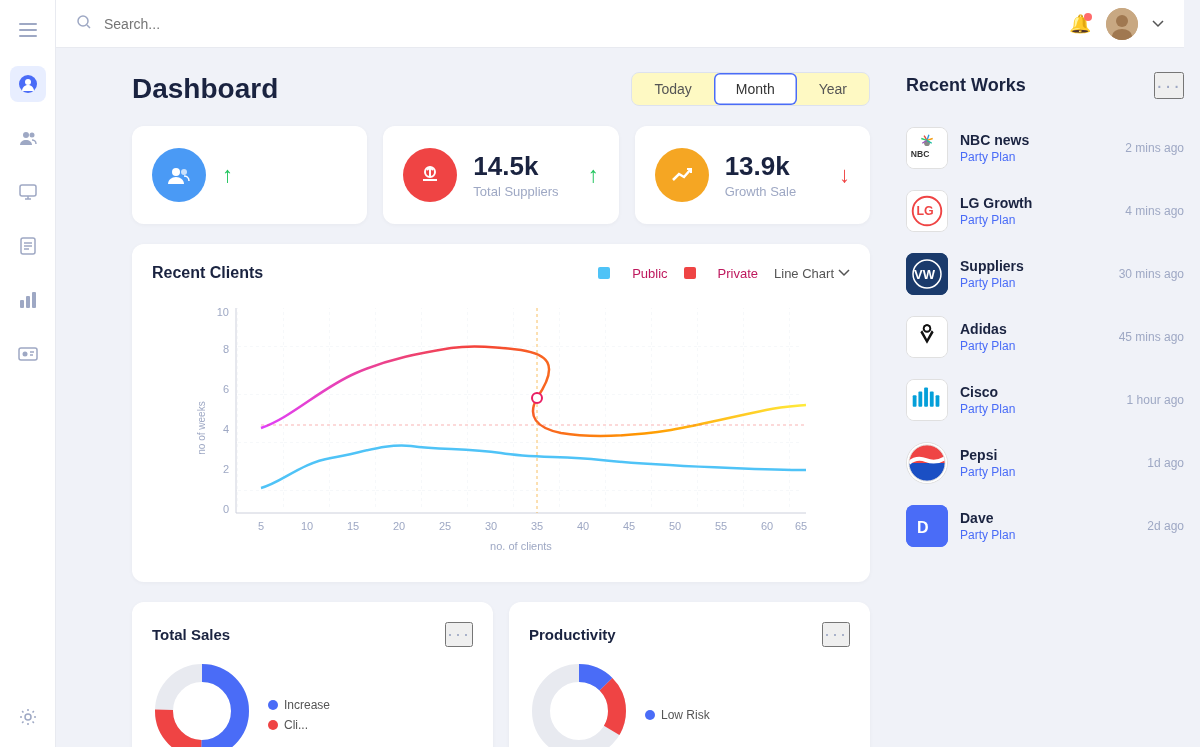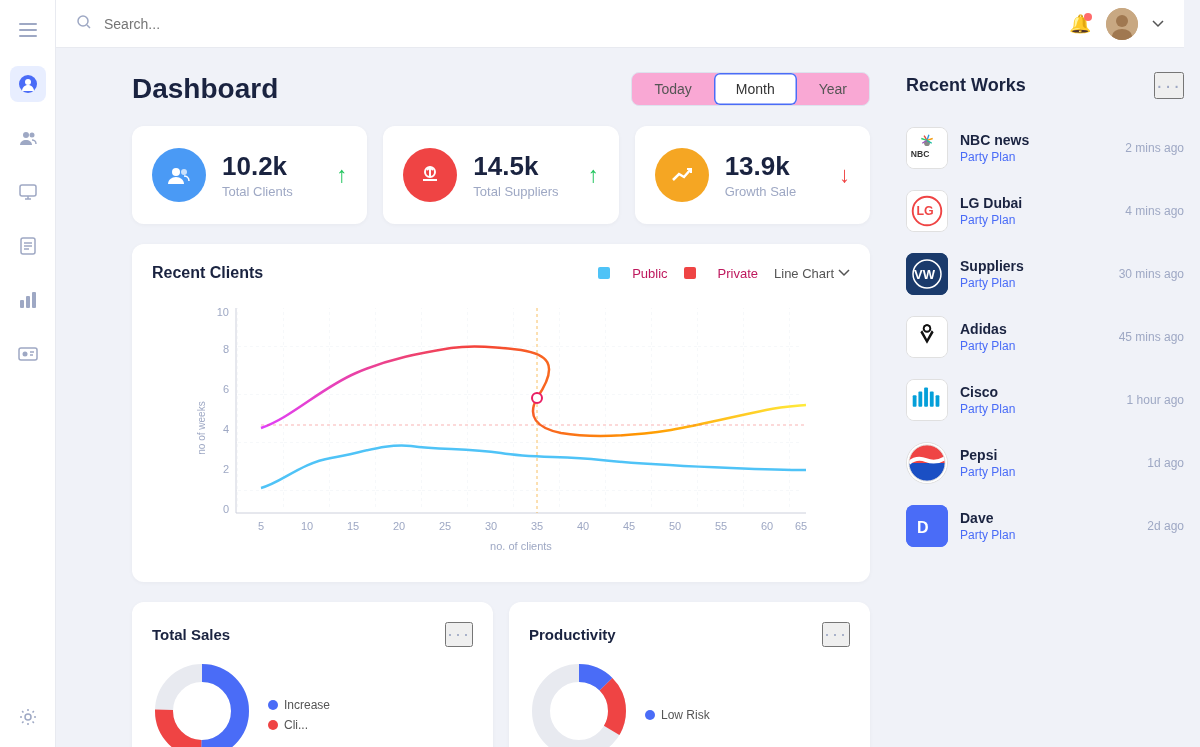--- a/index.html
+++ b/index.html
@@ -88,21 +88,21 @@
     }
 
     
     .dashboard-header {
       display: flex;
       align-items: center;
       justify-content: space-between;
       margin-bottom: 20px;
     }
     .dashboard-title { font-size: 28px; font-weight: 600; color: #1a2340; }
-    .time-filters { display: flex; gap: 0; border-radius: 8px; overflow: hidden; border: 1px solid #dde2ee; background: #f9a8d4; }
+    .time-filters { display: flex; gap: 0; border-radius: 8px; overflow: hidden; border: 1px solid #dde2ee; background: #fef9c3; }
     .time-btn {
       padding: 8px 22px;
       border: none; background: transparent;
       font-size: 14px; color: #555; cursor: pointer;
     }
     .time-btn.active { background: #fff; color: #333; font-weight: 500; box-shadow: 0 0 0 1.5px #4a6cf7 inset; border-radius: 6px; }
 
     
     .stats-row { display: flex; gap: 16px; margin-bottom: 20px; }
     .stat-card {
@@ -304,24 +304,20 @@
     <div class="stats-row">
 
       <div class="stat-card">
         <div class="stat-icon" style="background:#4a9af5;">
           <svg width="26" height="26" viewBox="0 0 26 26" fill="none">
             <circle cx="10" cy="10" r="4" fill="#fff"></circle>
             <circle cx="18" cy="10" r="3" fill="#fff" opacity="0.7"></circle>
             <path d="M2 22c0-4 3.6-7 8-7s8 3 8 7" fill="#fff"></path>
             <path d="M18 14c2.2 0 5 1.5 5 5" stroke="#fff" stroke-width="1.5"></path>
           </svg>
-        </div>
-        <div class="stat-info">
-          <div class="stat-value">10.2k</div>
-          <div class="stat-label">Total Clients</div>
         </div>
         <div class="stat-arrow arrow-up">↑</div>
       </div>
 
       <div class="stat-card">
         <div class="stat-icon" style="background:#ef4444;">
           <svg width="26" height="26" viewBox="0 0 26 26" fill="none">
             <circle cx="13" cy="10" r="5" fill="none" stroke="#fff" stroke-width="2"></circle>
             <path d="M13 5v10M13 5l-3 3M13 5l3 3" stroke="#fff" stroke-width="2"></path>
             <path d="M6 18h14" stroke="#fff" stroke-width="2"></path>
@@ -508,21 +504,21 @@
 
     <div class="work-item">
       <div class="work-logo" style="background:#fff;border:1px solid #e0e0e0;">
         <svg viewBox="0 0 42 42" width="42" height="42">
           <rect width="42" height="42" fill="white" rx="6"></rect>
           <circle cx="21" cy="21" r="15" fill="none" stroke="#ef4444" stroke-width="2"></circle>
           <text x="10" y="25" font-size="13" font-weight="bold" fill="#ef4444">LG</text>
         </svg>
       </div>
       <div class="work-info">
-        <div class="work-name">LG Dubai</div>
+        <div class="work-name">LG Growth</div>
         <div class="work-plan">Party Plan</div>
       </div>
       <div class="work-time">4 mins ago</div>
     </div>
 
     <div class="work-item">
       <div class="work-logo" style="background:#1a3a6b;border:none;">
         <svg viewBox="0 0 42 42" width="42" height="42">
           <rect width="42" height="42" fill="#1a3a6b" rx="6"></rect>
           <circle cx="21" cy="21" r="14" fill="none" stroke="#fff" stroke-width="1.5"></circle>

